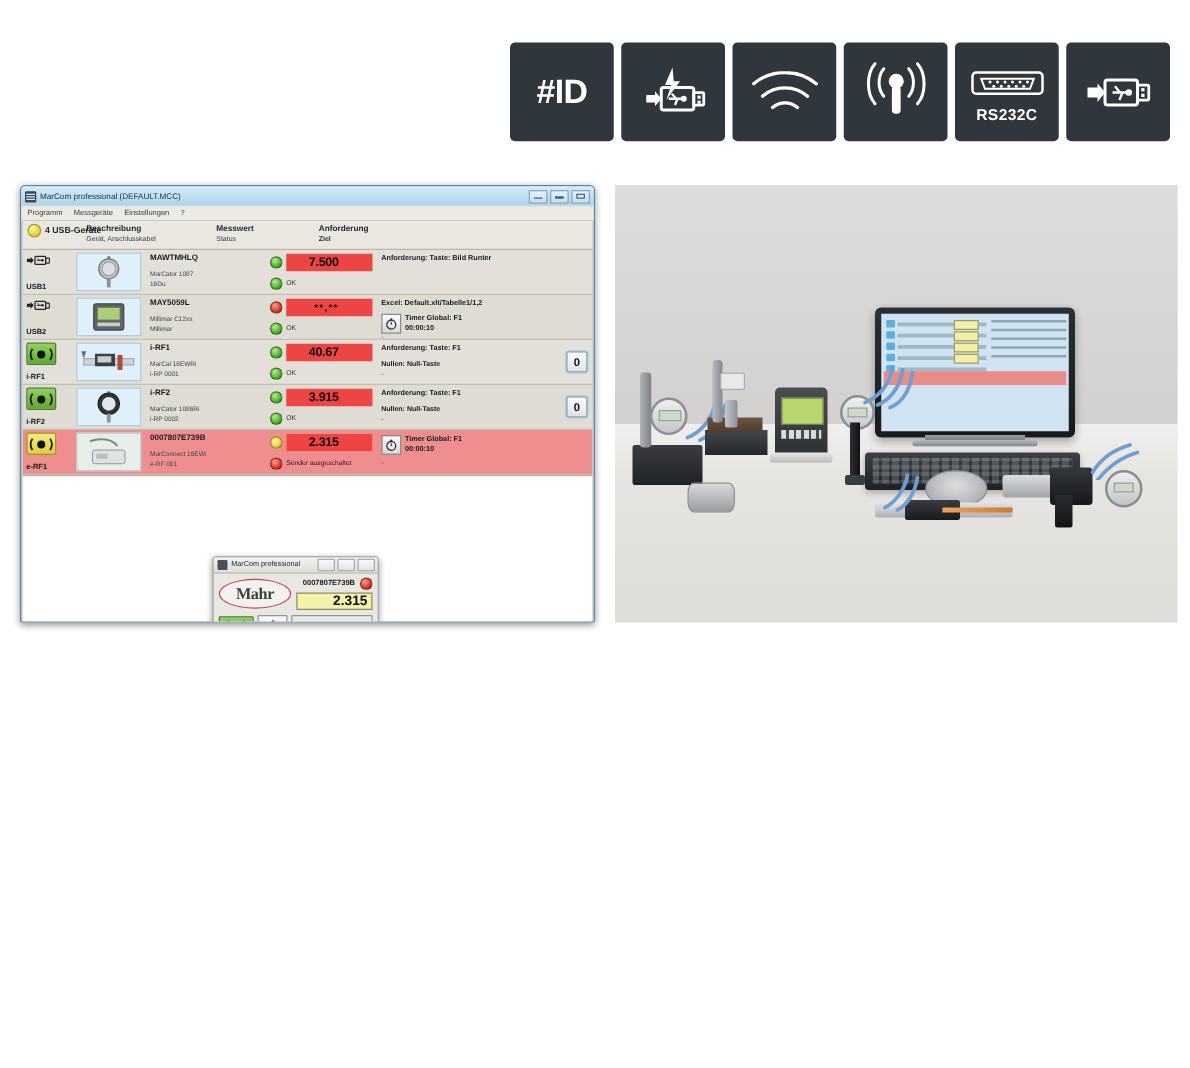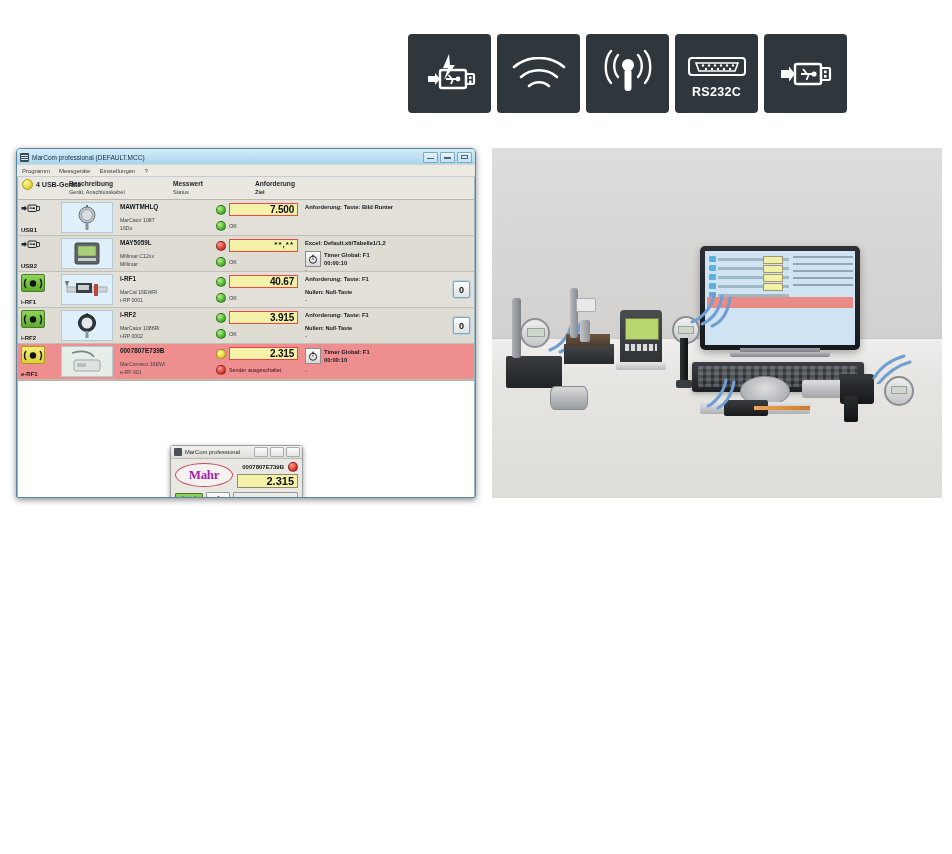--- a/index.html
+++ b/index.html
@@ -263,24 +263,25 @@
     flex: 0 0 auto;
     border: 1px solid rgba(0,0,0,0.35);
   }
   .led.green { background: radial-gradient(circle at 35% 30%, #b7f08a, #49b02a 65%, #2e8018); }
   .led.red   { background: radial-gradient(circle at 35% 30%, #ff9f8f, #d8342a 65%, #a0201a); }
   .led.yellow{ background: radial-gradient(circle at 35% 30%, #fcf5a0, #e8d531 65%, #bba81d); }
   .val-box {
     flex: 1;
     height: 13px;
     background: #f4f2a8;
-    border: 1px solid #ef4444;
-    display: flex;
+    border: 7px solid #ef4444;
+    display: flex;
+    align-items: center;
     justify-content: flex-end;
-    padding-right: 3px;
+    padding-right: 20px;
     box-sizing: border-box;
   }
   .val-text { font-size: 10px; font-weight: bold; color: #0d0f11; letter-spacing: -0.2px; }
   .val-text.dim { font-size: 8px; letter-spacing: 1px; }
   .meas-bot { display: flex; align-items: center; gap: 3px; margin-top: 5px; }
   .stat-text { font-size: 5.4px; color: #2d3337; white-space: nowrap; }
   .stat-text.alertmsg { color: #3a1010; }
 
   .c-req {
     flex: 1;
@@ -366,21 +367,21 @@
     width: 56px; height: 22px;
     border: 1.5px solid #c4485a;
     border-radius: 50%;
     display: flex; align-items: center; justify-content: center;
     background: #f4f2ee;
     flex: 0 0 auto;
   }
   .mahr-logo span {
     font-size: 13px;
     font-weight: bold;
-    color: #a21caf;
+    color: #404040;
     letter-spacing: -0.3px;
     font-family: "Liberation Serif", serif;
   }
   .mini-right { flex: 1; }
   .mini-id-row { display: flex; align-items: center; gap: 4px; justify-content: flex-end; }
   .mini-id { font-size: 6px; font-weight: bold; color: #14191d; white-space: nowrap; }
   .mini-val {
     margin-top: 2px;
     height: 14px;
     background: #f4f2a8;
@@ -538,20 +539,23 @@
   .waves { position: absolute; }
   .waves svg { display: block; }
 </style>
 </head>
 <body>
 
 <div id="page">
 
   <div id="icon-strip">
 
+    <div class="icon-tile">
+      <span class="id-text">#ID</span>
+    </div>
 
     <div class="icon-tile">
       <svg width="56" height="44" viewBox="0 0 56 44" fill="none">
         <path d="M27 2 L21 16 L26 16 L22 28 L33 13 L28 13 Z" fill="#ffffff"></path>
         <rect x="18" y="18" width="26" height="18" rx="2" stroke="#ffffff" stroke-width="2.4" fill="none"></rect>
         <rect x="44" y="22" width="8" height="10" rx="1" stroke="#ffffff" stroke-width="2.2" fill="none"></rect>
         <rect x="47" y="24.5" width="2.5" height="2.5" fill="#ffffff"></rect>
         <rect x="47" y="28.5" width="2.5" height="2.5" fill="#ffffff"></rect>
         <path d="M6 24 h7 v-3 l5 6 -5 6 v-3 H6 z" fill="#ffffff"></path>
         <path d="M24 27 h11" stroke="#ffffff" stroke-width="2"></path>

